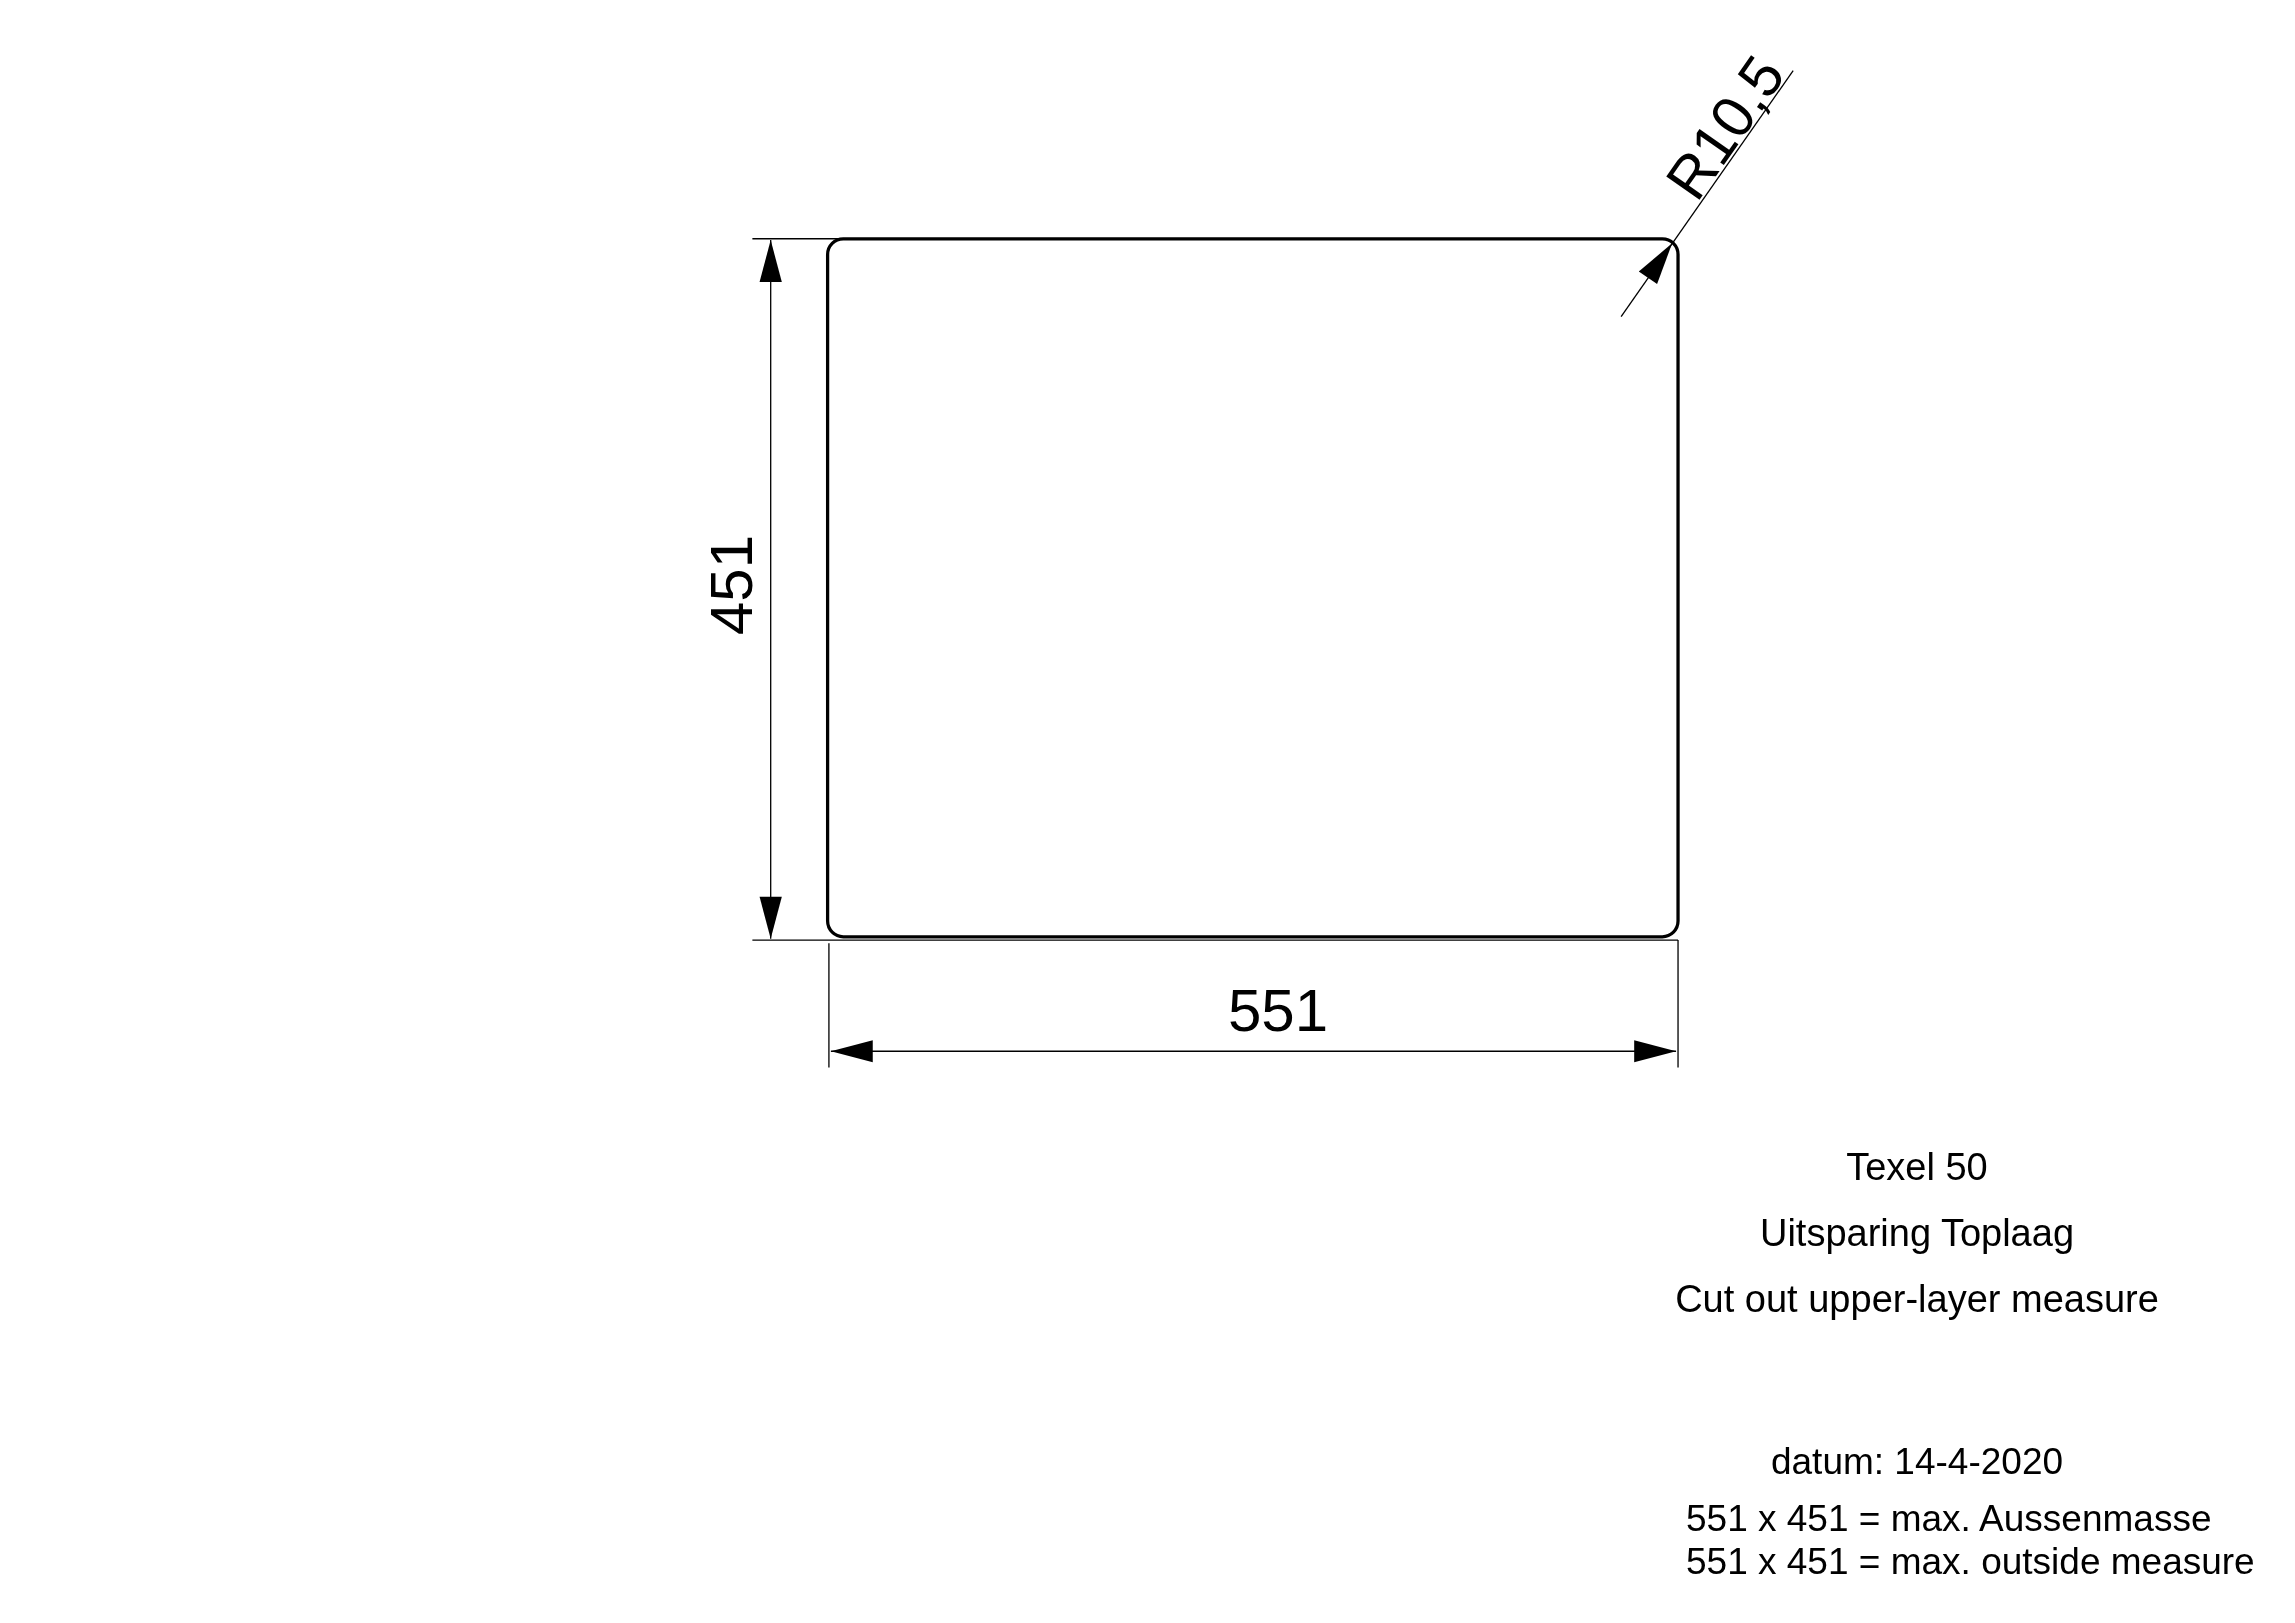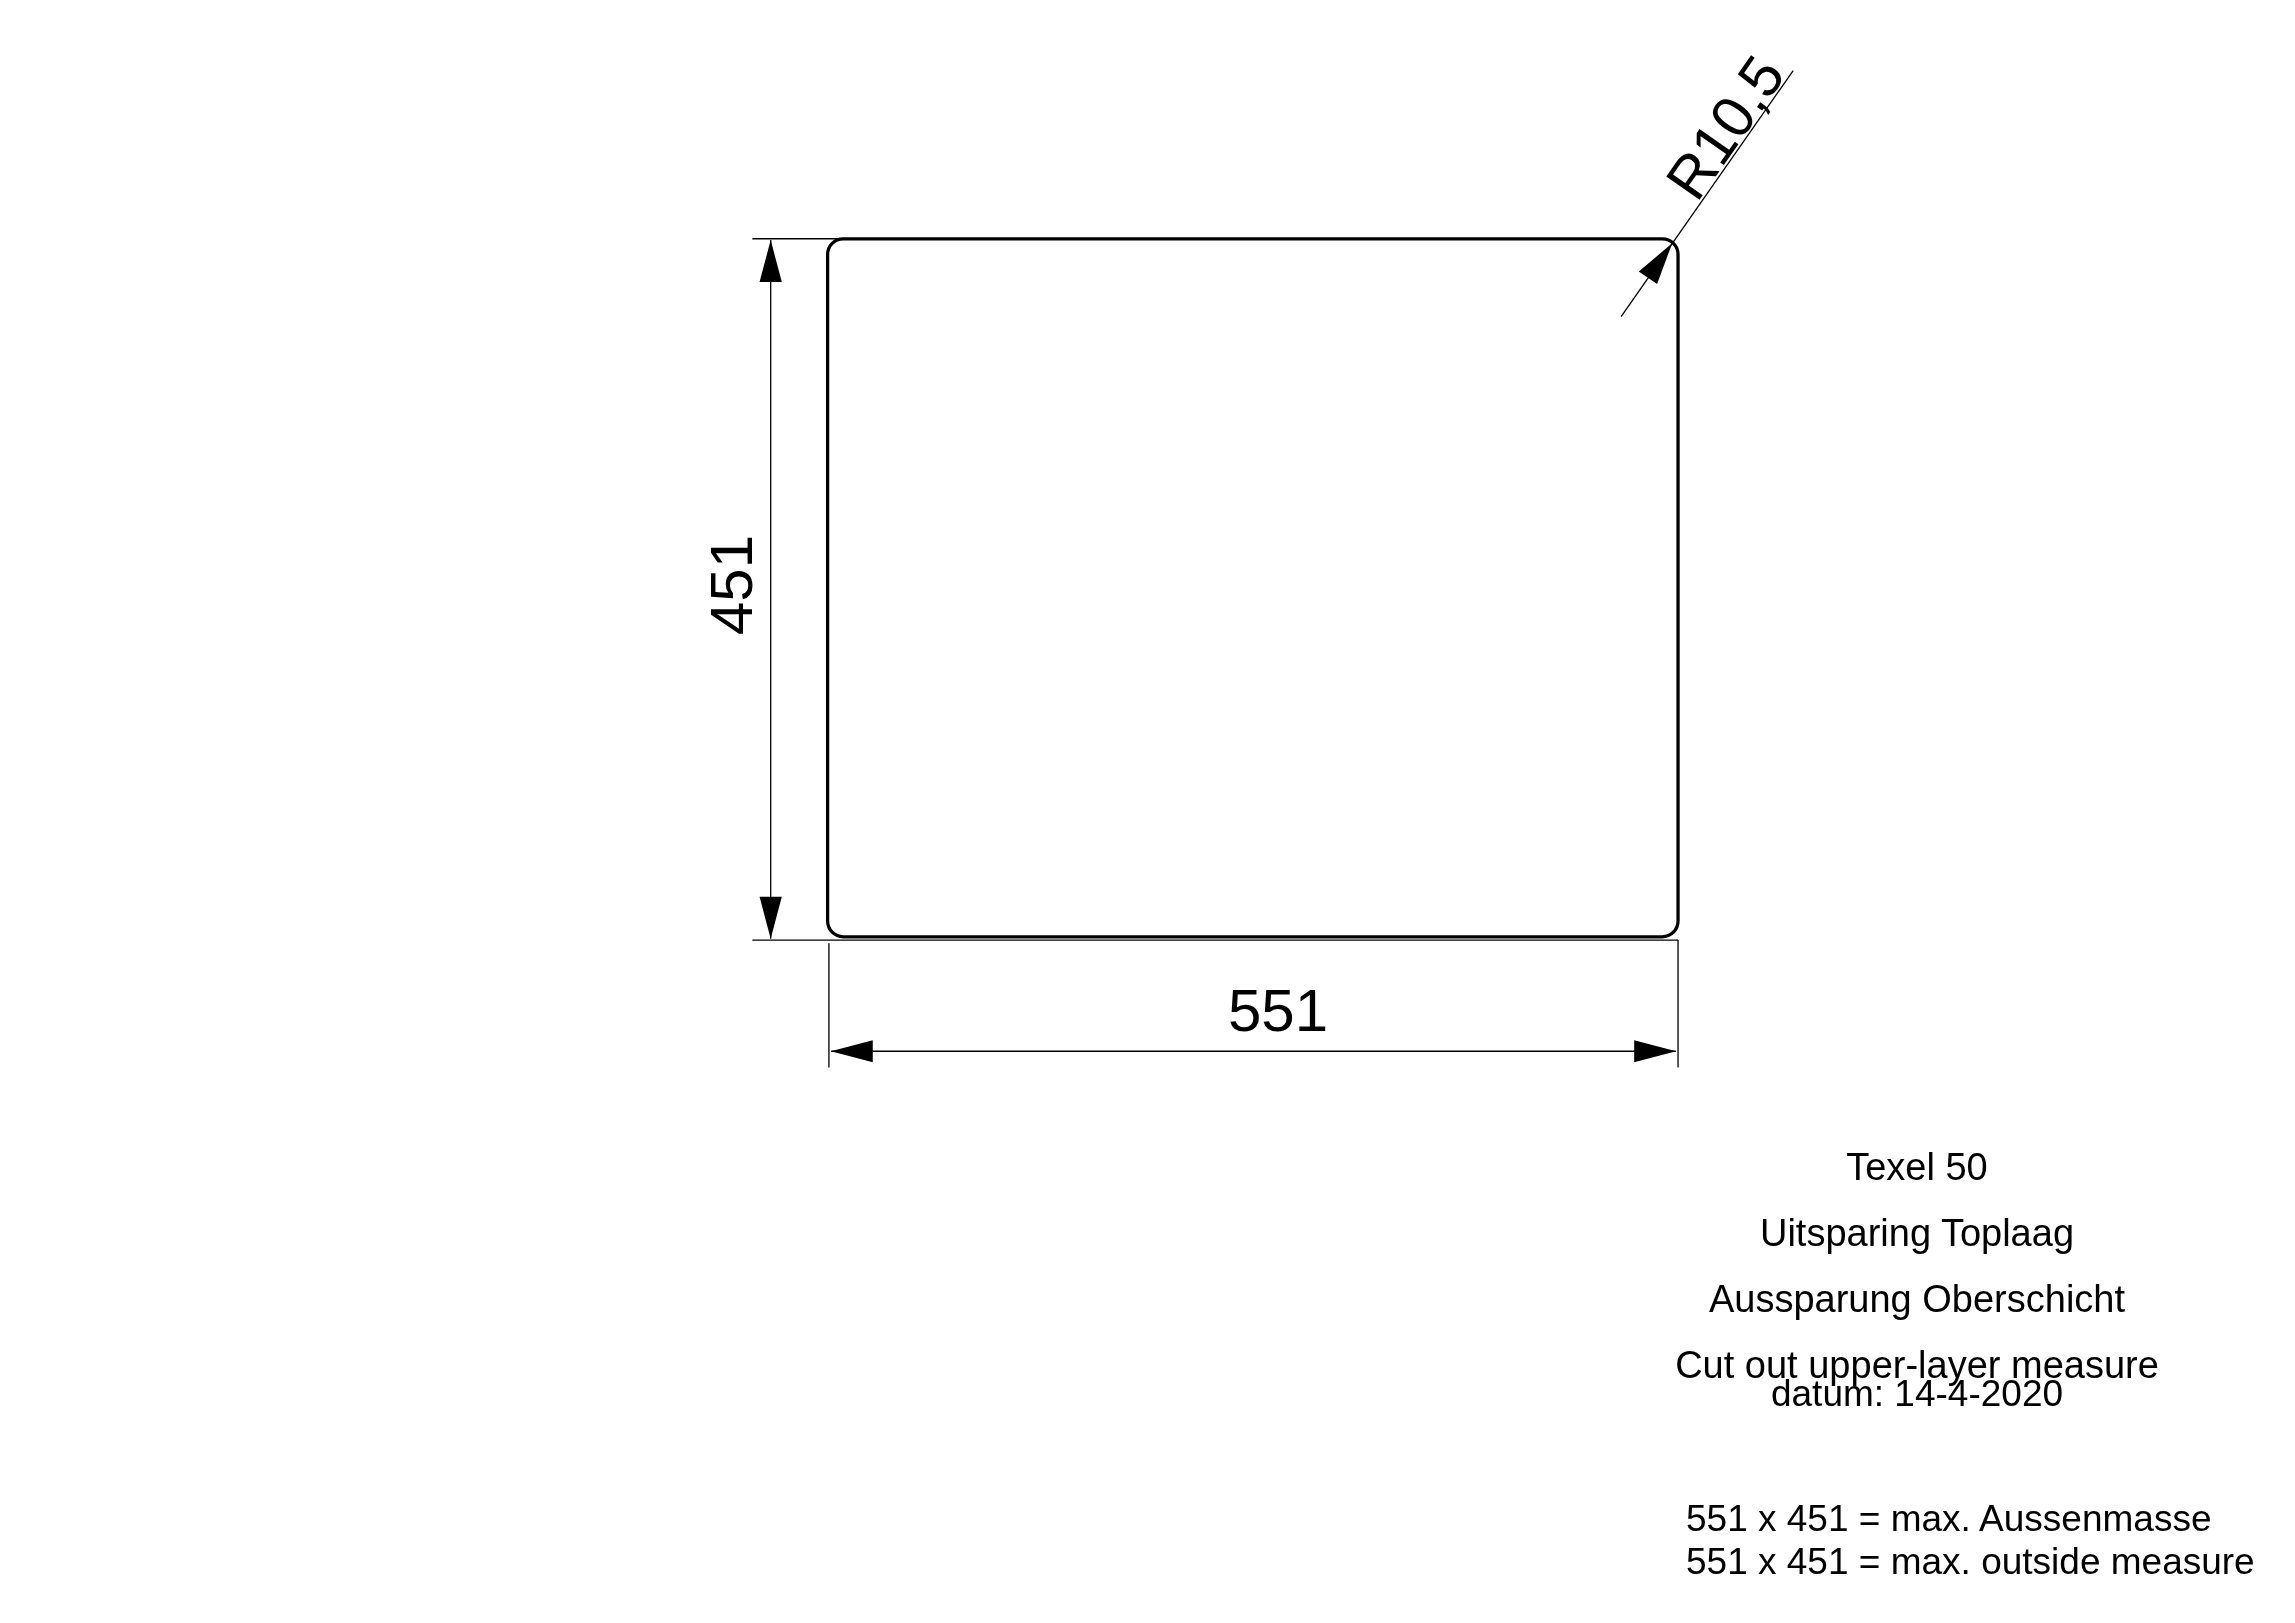--- a/index.html
+++ b/index.html
@@ -41,21 +41,21 @@
     position: absolute;
     left: 1917px; top: 1134px;
     transform: translateX(-50%);
     text-align: center;
     font-size: 38px;
     line-height: 66px;
     white-space: nowrap;
   }
   .date-line {
     position: absolute;
-    left: 1917px; top: 1372px;
+    left: 1917px; top: 1440px;
     transform: translateX(-50%);
     font-size: 37px;
     line-height: 43px;
     white-space: nowrap;
   }
   .measure-notes {
     position: absolute;
     left: 1686px; top: 1497px;
     font-size: 37px;
     line-height: 43px;
@@ -91,21 +91,20 @@
 
   <div class="dim-label vertical" style="left:732px; top:585px;">451</div>
 
   <div class="dim-label" style="left:1254px; top:1011px;margin-left:24px;">551</div>
 
   <div class="radius-label" style="left:1726px; top:128px;">R10,5</div>
 
   <div class="title-block">
     <div>Texel 50</div>
     <div>Uitsparing Toplaag</div>
-    <div>Aussparung Oberschicht</div>
     <div>Cut out upper-layer measure</div>
   </div>
 
   <div class="date-line">datum: 14-4-2020</div>
 
   <div class="measure-notes">
     <div>551 x 451 = max. Aussenmasse</div>
     <div>551 x 451 = max. outside measure</div>
   </div>
 

